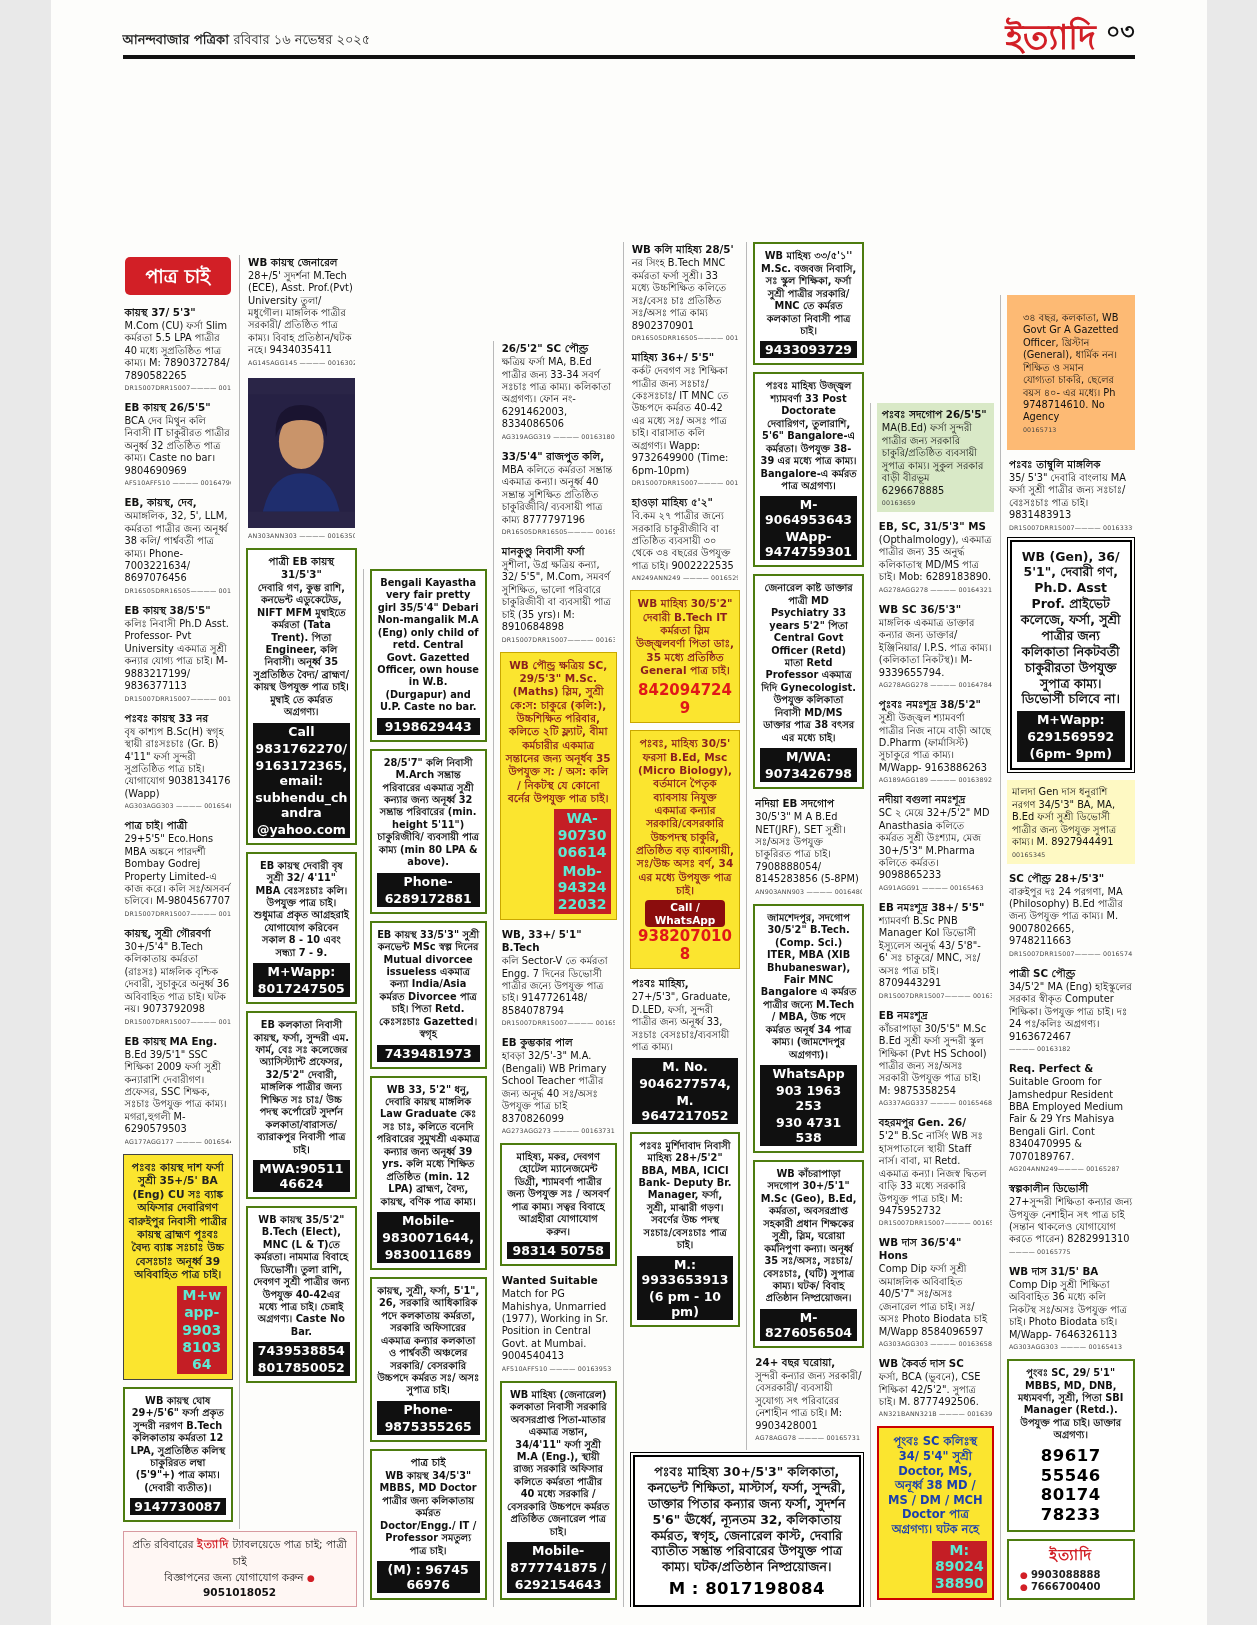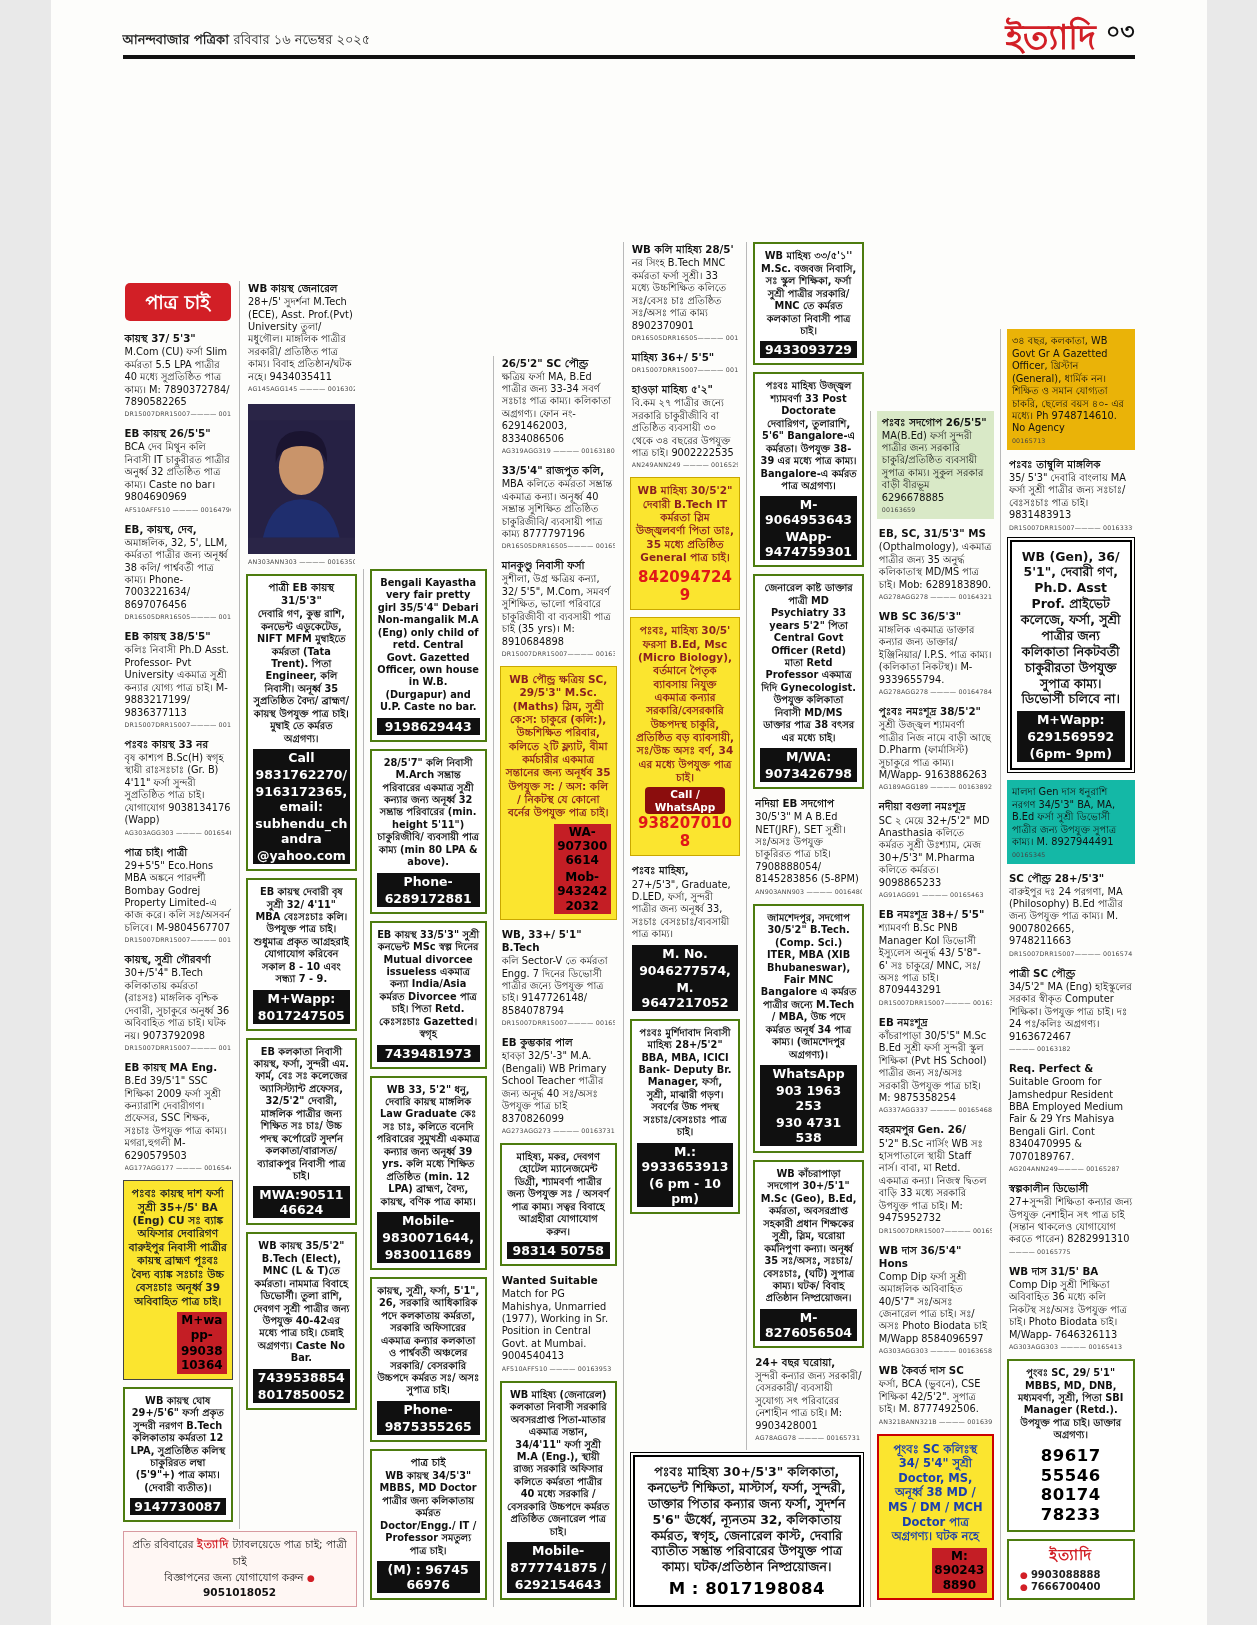--- a/index.html
+++ b/index.html
@@ -36,24 +36,24 @@
   .v-box .ad-b{font-weight:600;}
   .v-box2{border:2px solid #000;outline:1px solid #000;outline-offset:2px;padding:6px 5px;margin:3px 3px 10px;text-align:center;background:#fff;}
   .v-box2 .ad-b{font-weight:bold;font-size:12.5px;}
   .v-yellow,.v-yellowband,.v-yellowdoc{background:#fbe52f;border:1px solid #c9a700;text-align:center;padding:5px;}
   .v-yellowband{border:1px solid #444;}
   .v-yellow .ad-b{color:#8a1f1f;font-weight:bold;font-size:10.5px;}
   .v-yellowband .ad-b{font-weight:bold;color:#222;font-size:10.6px;}
   .v-yellowdoc{border:2px solid #c00;}
   .v-yellowdoc .ad-b{color:#1b3fae;font-weight:bold;font-size:11.5px;}
   .v-green{background:#d9e9c7;padding:5px;}
-  .v-orange{background:#eab308;padding:5px;}
-  .v-blue{background:#14b8a6;padding:5px;}
+  .v-orange{background:#fdba74;padding:16px;}
+  .v-blue{background:#fef9c3;padding:5px;}
   .v-photo .photo-frame{width:100%;height:150px;background:#2a2547;margin:2px 0 4px;display:block;}
-  .pv-red{background:#c41e25;color:#000000;font-size:12px;margin-left:48px;}
+  .pv-red{background:#c41e25;color:#5eead4;font-size:14px;margin-left:48px;}
   .pv-rednum{background:transparent;color:#e01818;font-size:15px;padding:0;}
   .pv-plainbig{background:transparent;color:#000;font-size:16.5px;letter-spacing:.5px;padding:0;}
   .pv-callwa.idx0{background:#8b0d0d;color:#fff;border-radius:4px;font-size:10.5px;width:78%;margin:3px auto 0;}
   .pv-callwa.idx1{background:transparent;color:#e01818;font-size:15px;padding:0;}
   .pv-reddot{background:transparent;color:#222;text-align:left;font-size:10px;padding:0 0 0 6px;}
   .pv-reddot::before{content:"● ";color:#d21f26;font-size:9px;}
   .brand-word{color:#d21f26;font-weight:bold;font-size:15px;letter-spacing:1px;}
   
   .wide-slot{margin-top:2px;}
   .wide-slot .ad{margin-bottom:0;}
@@ -267,20 +267,21 @@
     <div class="group bcol">
       <div class="cols">
         <div class="col">
             <div class="ad v-plain">
               <div class="ad-t">WB কলি মাহিষ্য 28/5'</div>
               <div class="ad-b">নর সিংহ B.Tech MNC কর্মরতা ফর্সা সুশ্রী। 33 মধ্যে উচ্চশিক্ষিত কলিতে সঃ/বেসঃ চাঃ প্রতিষ্ঠিত সঃ/অসঃ পাত্র কাম্য 8902370901</div>
               <div class="ad-c">DR16505DRR16505———— 00165432</div>
             </div>
             <div class="ad v-plain">
               <div class="ad-t">মাহিষ্য 36+/ 5'5"</div>
+              <div class="ad-b">কর্কট দেবগণ সঃ শিক্ষিকা পাত্রীর জন্য সঃচাঃ/ কেঃসঃচাঃ/ IT MNC তে উচ্চপদে কর্মরত 40-42 এর মধ্যে সঃ/ অসঃ পাত্র চাই। বারাসাত কলি অগ্রগণ্য। Wapp: 9732649900 (Time: 6pm-10pm)</div>
               <div class="ad-c">DR15007DRR15007———— 00162495</div>
             </div>
             <div class="ad v-plain">
               <div class="ad-t">হাওড়া মাহিষ্য ৫'২"</div>
               <div class="ad-b">বি.কম ২৭ পাত্রীর জন্যে সরকারি চাকুরীজীবি বা প্রতিষ্ঠিত ব্যবসায়ী ৩০ থেকে ৩৪ বছরের উপযুক্ত পাত্র চাই। 9002222535</div>
               <div class="ad-c">AN249ANN249 ———— 00165293</div>
             </div>
             <div class="ad v-yellow">
               <div class="ad-b">WB মাহিষ্য 30/5'2" দেবারী B.Tech IT কর্মরতা স্লিম উজ্জ্বলবর্ণা পিতা ডাঃ, 35 মধ্যে প্রতিষ্ঠিত General পাত্র চাই।</div>
               <div class="ad-p pv-rednum idx0">8420947249</div>

